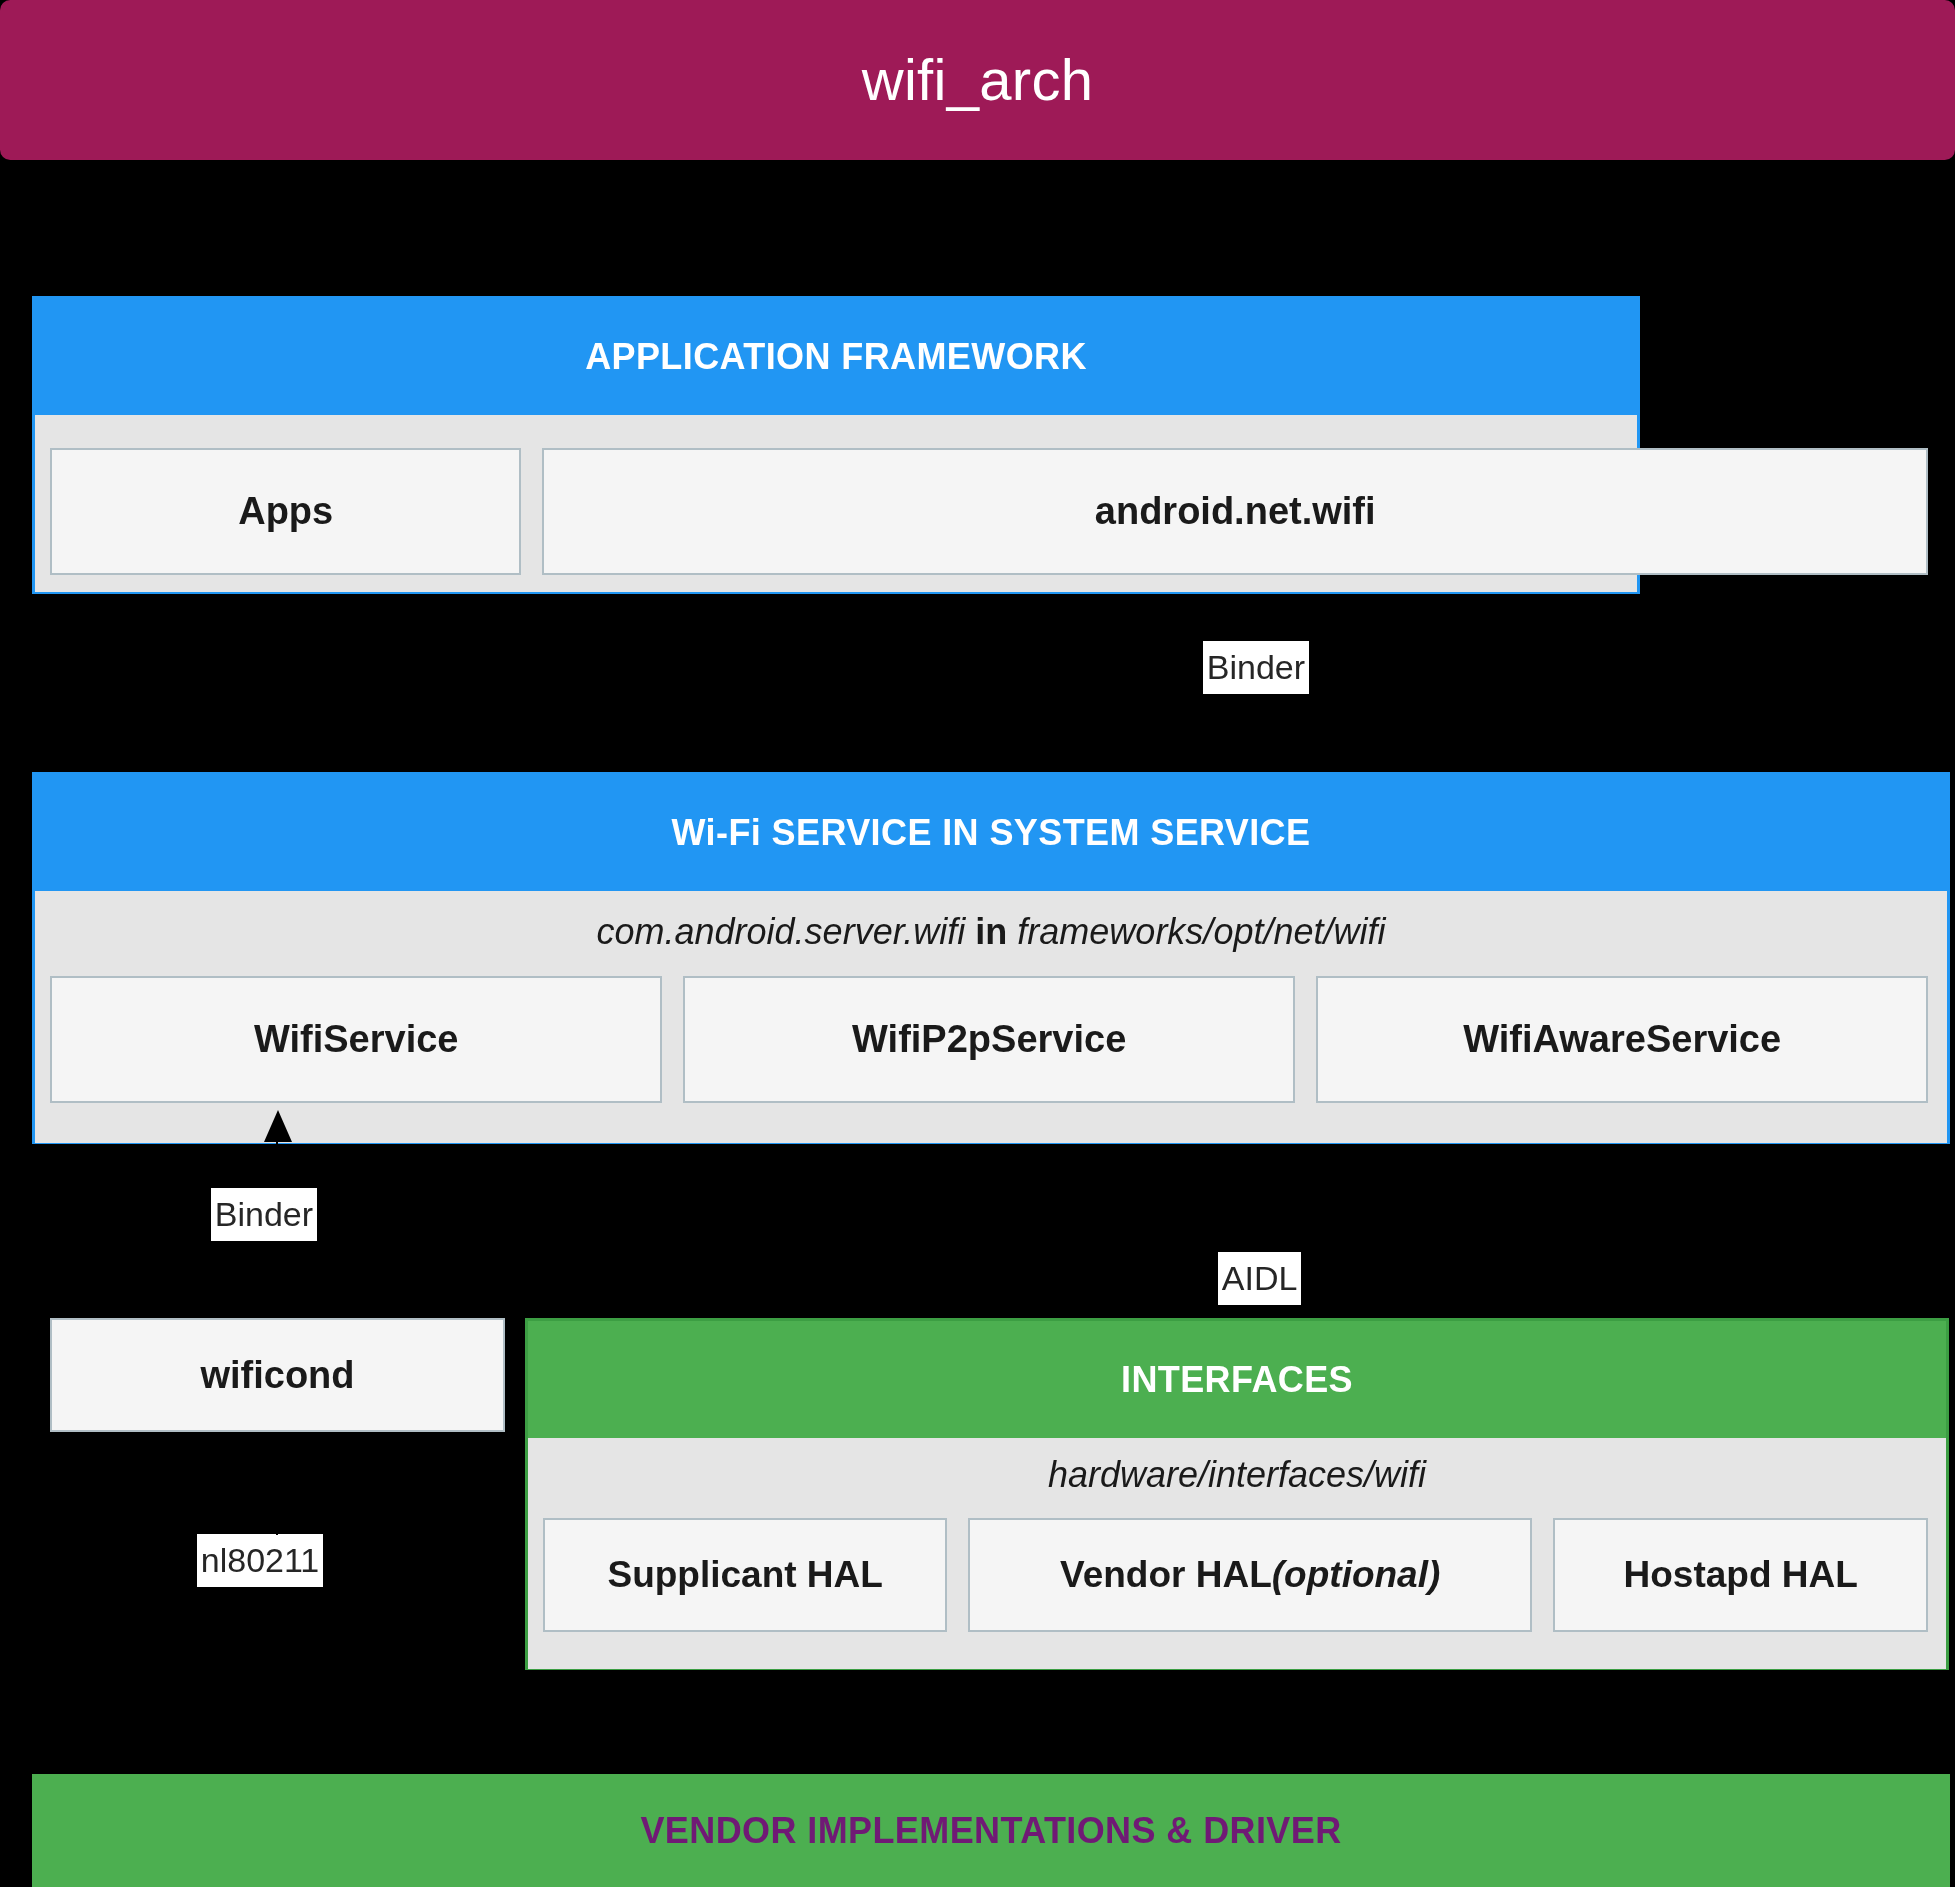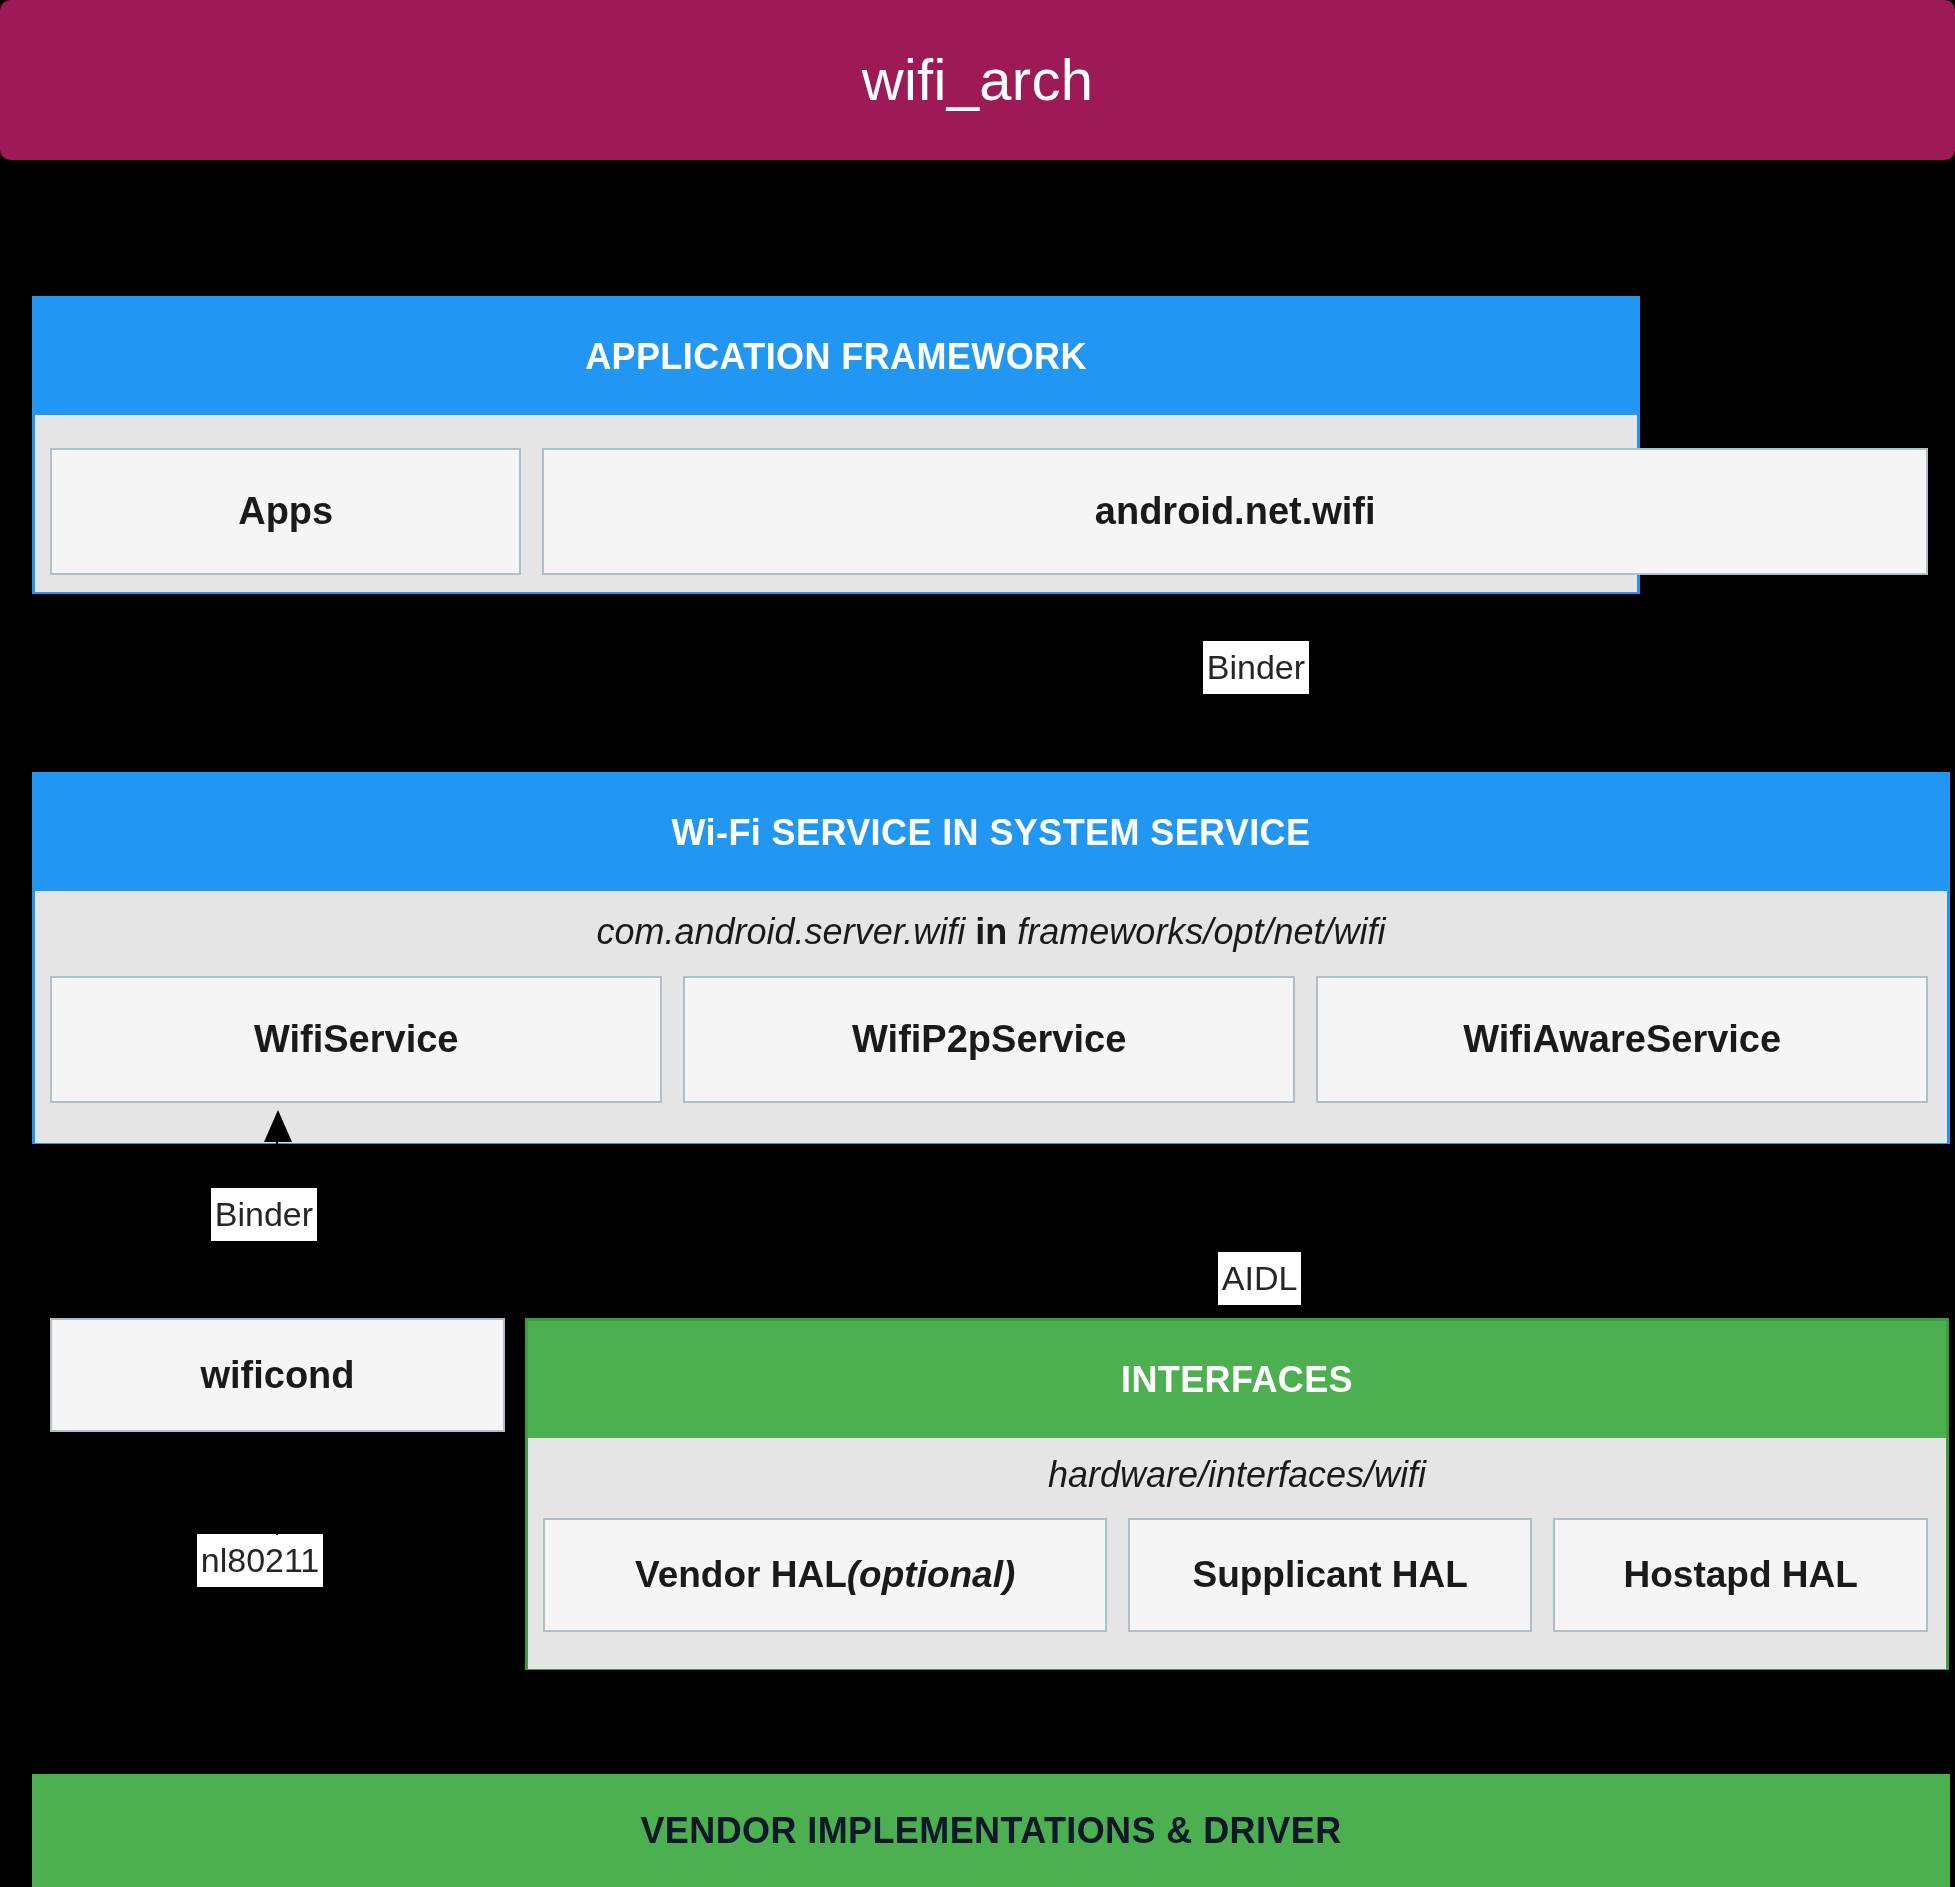--- a/index.html
+++ b/index.html
@@ -176,21 +176,21 @@
   #vendorhal-box { width: 564px; }
   #supplicanthal-box { width: 404px; }
   #hostapdhal-box { flex: 1; }
 
   #vendor-section {
     position: absolute;
     left: 32px; top: 1774px; width: 1918px; height: 113px;
     background: #4CAF50;
     box-sizing: border-box;
     display: flex; align-items: center; justify-content: center;
-    color: #0f172a; font-weight: bold; font-size: 36px;
+    color: #701a75; font-weight: bold; font-size: 36px;
     letter-spacing: 0.4px;
   }
 </style>
 </head>
 <body>
 
 <div id="title-bar">
   <div id="title-text">wifi_arch</div>
 </div>
 
@@ -241,27 +241,27 @@
 
 <div class="edge-label" style="left:197px; top:1534px;">nl80211</div>
 <div class="connector-line" style="left:276px; top:1433px; width:1.9px; height:102px;"></div>
 <div class="connector-line" style="left:276px; top:1607px; width:1.9px; height:168px;"></div>
 
 <div id="interfaces-section" class="section green">
   <div id="interfaces-band" class="band green">INTERFACES</div>
   <div id="interfaces-body" class="section-body">
     <div id="interfaces-subtitle" class="subtitle">hardware/interfaces/wifi</div>
     <div id="interfaces-row" class="box-row">
+      <div id="supplicanthal-box" class="node-box">
+        <span>Supplicant HAL</span>
+      </div>
       <div id="vendorhal-box" class="node-box">
         <span>Vendor HAL </span>
           <i>(optional)</i>
       </div>
-      <div id="supplicanthal-box" class="node-box">
-        <span>Supplicant HAL</span>
-      </div>
       <div id="hostapdhal-box" class="node-box">
         <span>Hostapd HAL</span>
       </div>
     </div>
   </div>
 </div>
 
 <div class="connector-line" style="left:1269px; top:1755px; width:2.5px; height:20.3px;"></div>
 
 <div id="vendor-section">

